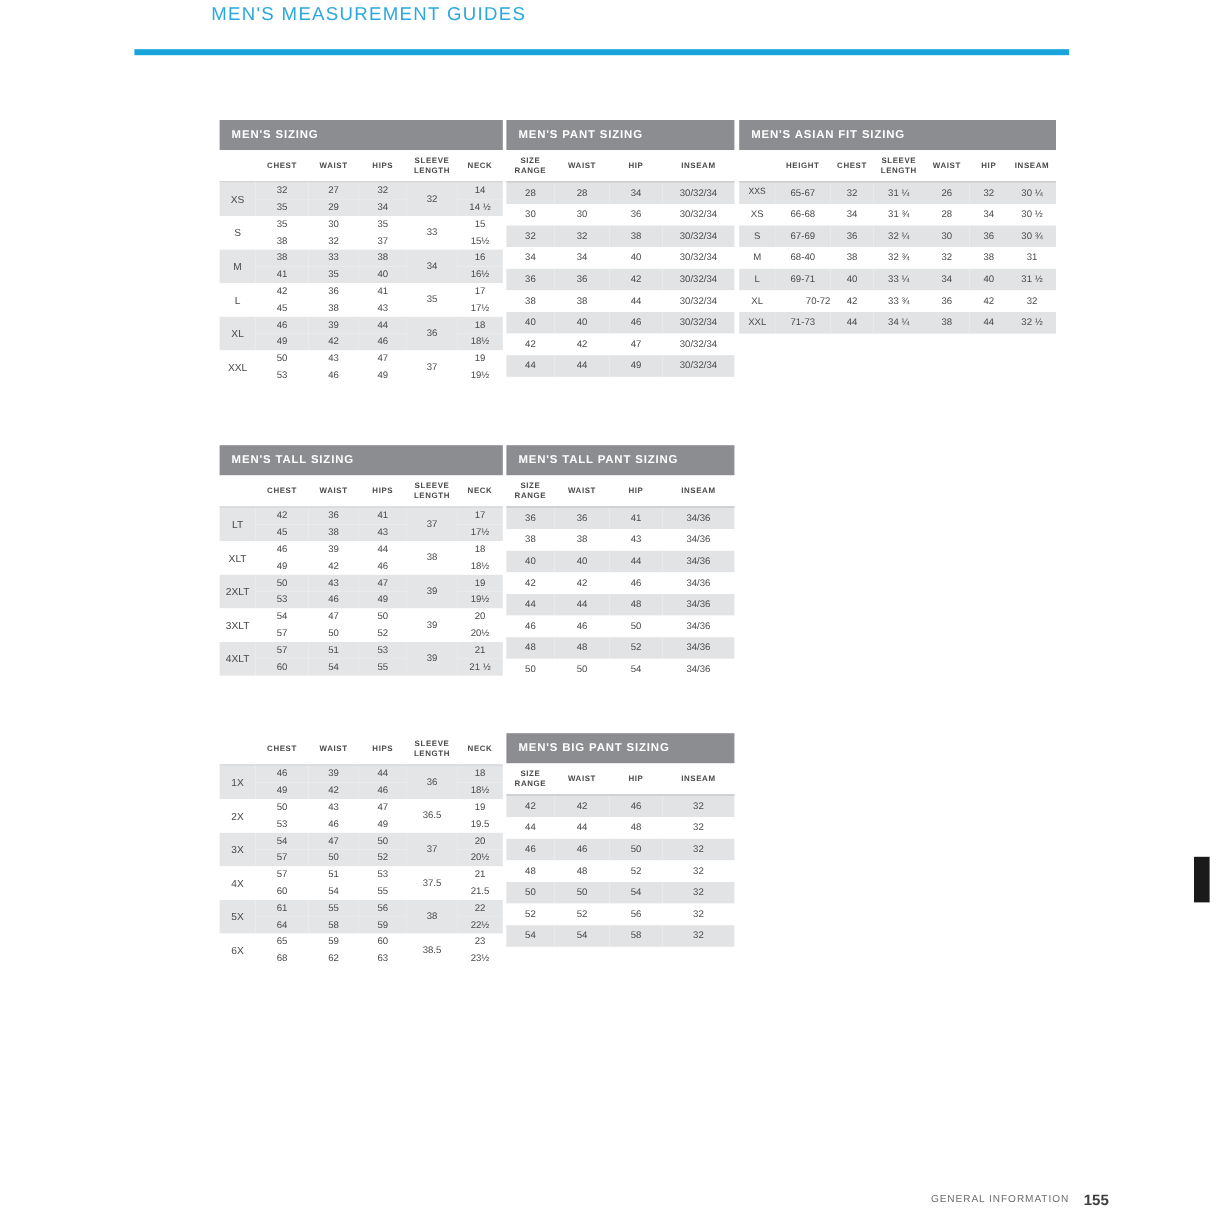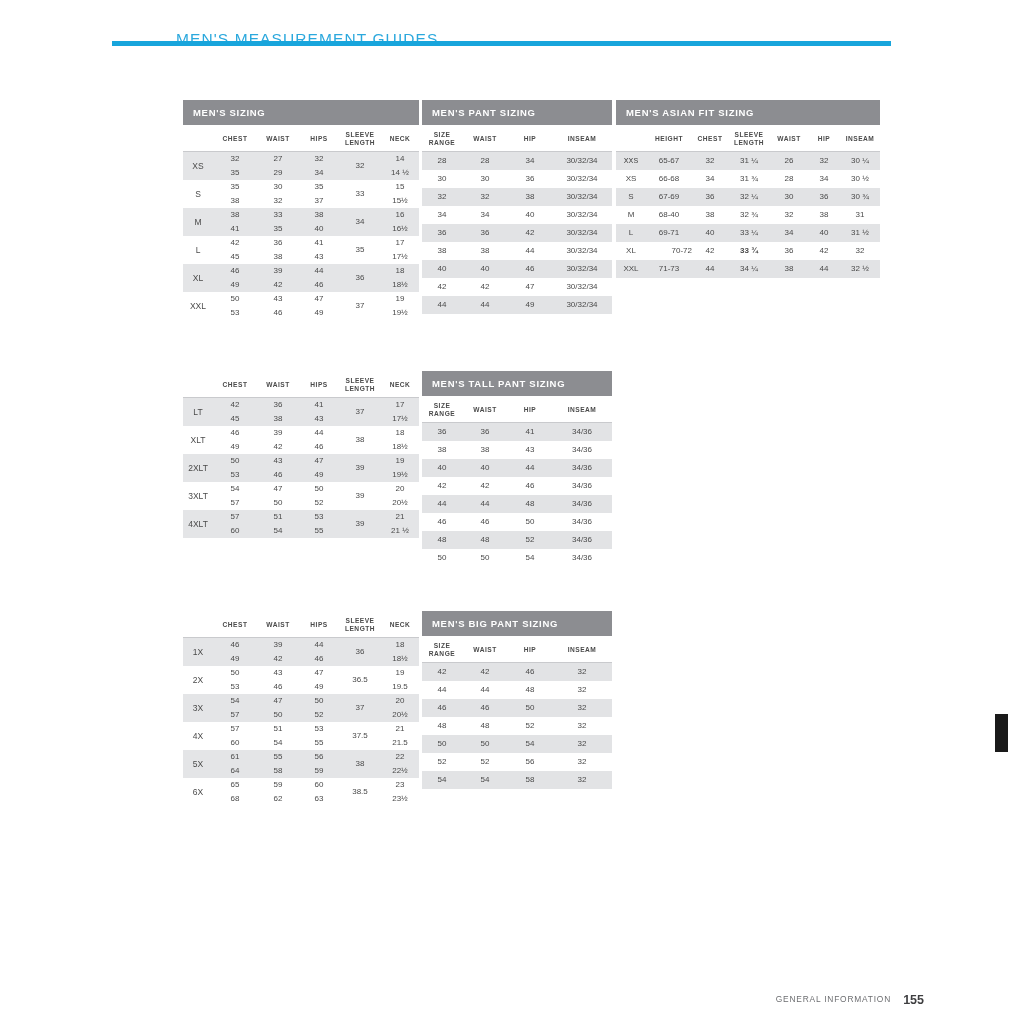--- a/index.html
+++ b/index.html
@@ -8,21 +8,21 @@
     background:#ffffff;
     font-family:"Liberation Sans", sans-serif;
     color:#4a4a4a;
     position:relative;
     overflow:hidden;
   }
   .page { position:relative; width:1024px; height:1024px; }
 
   
   .page-header {
-    position:absolute; left:112px; top:30px; width:780px;
+    position:absolute; left:112px; top:4px; width:780px;
   }
   .page-title {
     color:#2ba8dd;
     font-size:15.5px;
     letter-spacing:1.1px;
     font-weight:400;
     padding-left:64px;
     text-transform:uppercase;
   }
   .header-rule {
@@ -197,20 +197,21 @@
             <td>46</td>
             <td>49</td>
             <td>19½</td>
           </tr>
         </tbody>
       </table>
   </div>
 
   <div class="tbl-wrap" style="left:183px; top:371px;">
     <table class="sz" id="t-mens-tall-sizing">
+      <caption>MEN'S TALL SIZING</caption>
     <thead>
           <tr>
             <th style="width: 28px;"></th>
             <th style="width: 42px;">CHEST</th>
             <th style="width: 40px;">WAIST</th>
             <th style="width: 38px;">HIPS</th>
             <th style="width: 40px;">SLEEVE LENGTH</th>
             <th style="width: 36px;">NECK</th>
           </tr>
         </thead>
@@ -639,21 +640,21 @@
             <td style="height: 18px; line-height: 18px;">40</td>
             <td style="height: 18px; line-height: 18px;">33 ¼</td>
             <td style="height: 18px; line-height: 18px;">34</td>
             <td style="height: 18px; line-height: 18px;">40</td>
             <td style="height: 18px; line-height: 18px;">31 ½</td>
           </tr>
           <tr class="plain">
             <td style="height: 18px; line-height: 18px;">XL</td>
             <td style="height: 18px; line-height: 18px; text-align: right;">70-72</td>
             <td style="height: 18px; line-height: 18px;">42</td>
-            <td style="height: 18px; line-height: 18px; font-weight: bold;">33 ¾</td>
+            <td style="height: 18px; line-height: 18px;">33 ¾</td>
             <td style="height: 18px; line-height: 18px;">36</td>
             <td style="height: 18px; line-height: 18px;">42</td>
             <td style="height: 18px; line-height: 18px;">32</td>
           </tr>
           <tr class="shade">
             <td style="height: 18px; line-height: 18px;">XXL</td>
             <td style="height: 18px; line-height: 18px;">71-73</td>
             <td style="height: 18px; line-height: 18px;">44</td>
             <td style="height: 18px; line-height: 18px;">34 ¼</td>
             <td style="height: 18px; line-height: 18px;">38</td>

